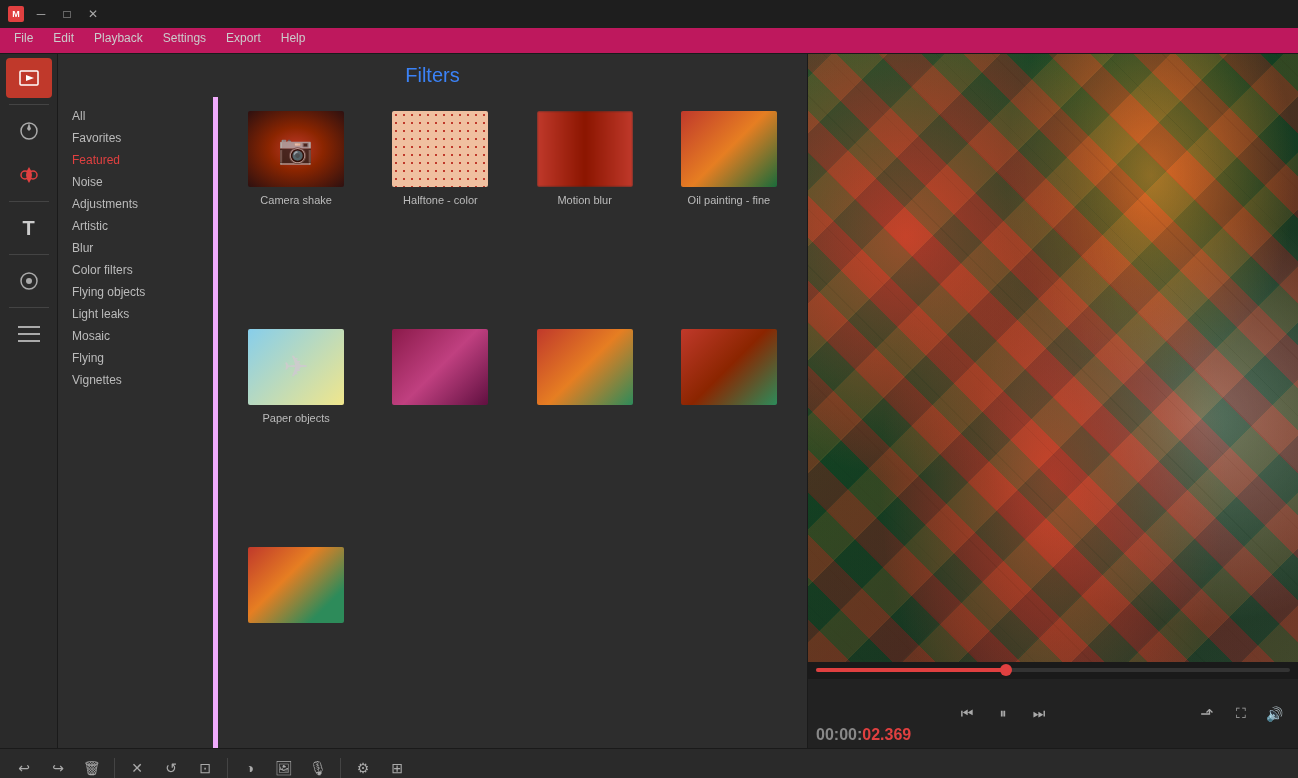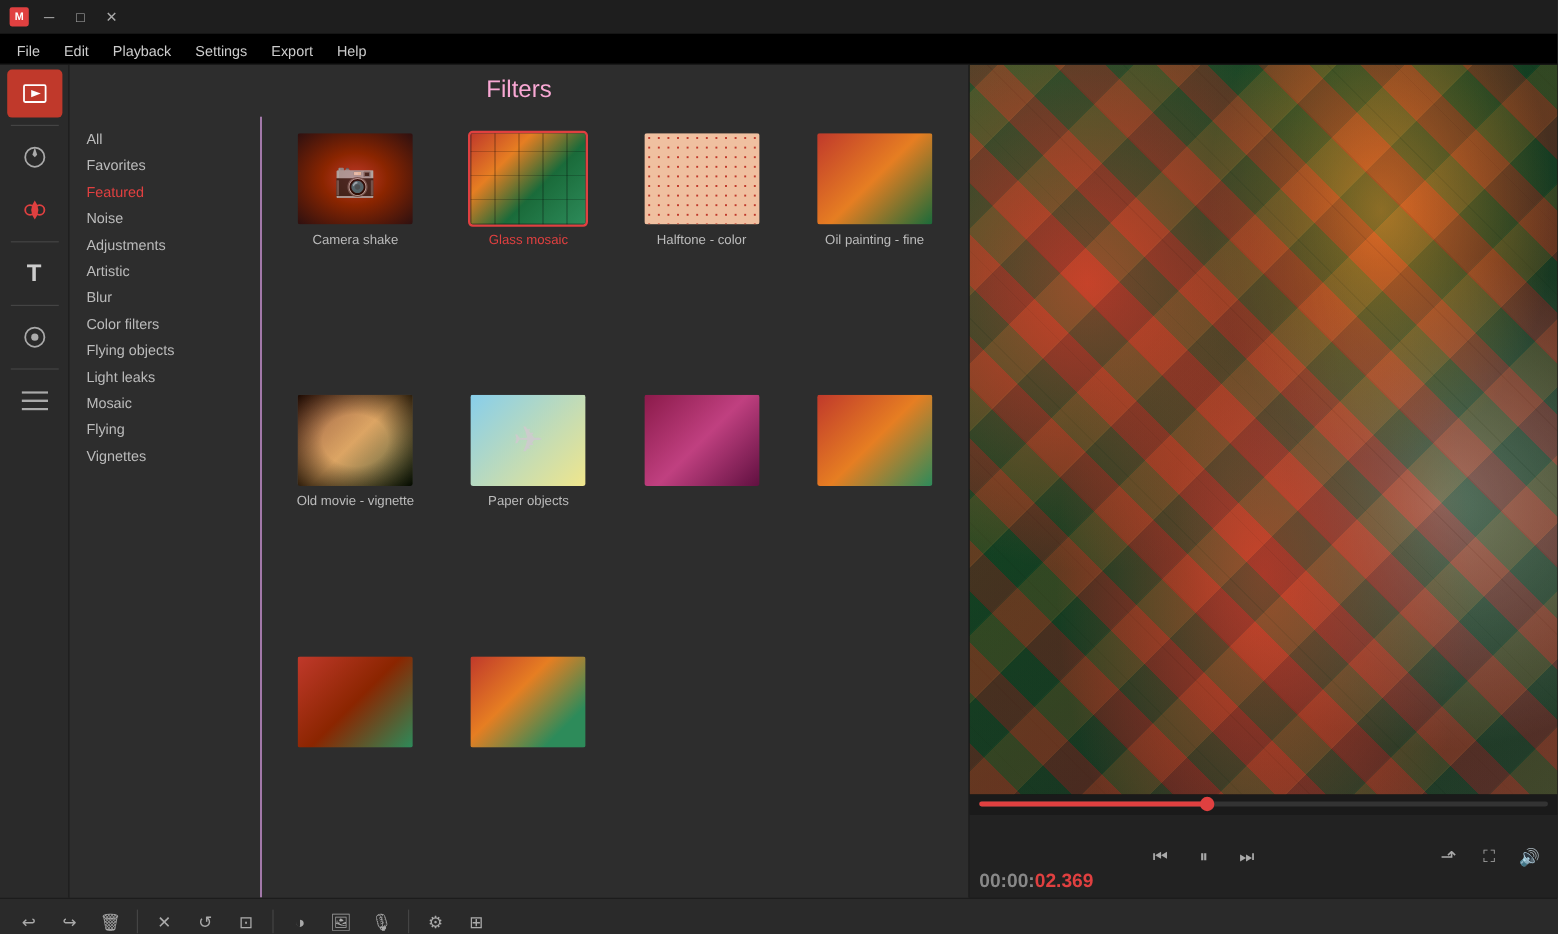--- a/index.html
+++ b/index.html
@@ -36,24 +36,24 @@
     #titlebar .win-controls { display: flex; gap: 4px; }
     #titlebar .win-btn {
       width: 22px; height: 22px;
       border: none; background: transparent;
       color: #aaa; cursor: pointer; font-size: 12px;
       display: flex; align-items: center; justify-content: center;
     }
 
     
     #menubar {
-      background: #000000;
+      background: #be185d;
       height: 26px;
       display: flex;
-      align-items: flex-end;
+      align-items: flex-start;
       padding: 0 4px;
       border-bottom: 1px solid #1a1a1a;
     }
     .menu-item {
       padding: 3px 10px;
       cursor: pointer;
       color: #ccc;
       font-size: 12px;
       border-radius: 2px;
     }
@@ -92,34 +92,34 @@
     #filters-panel {
       width: 750px;
       background: #2d2d2d;
       border-right: 1px solid #1a1a1a;
       display: flex;
       flex-direction: column;
     }
     #filters-title {
       text-align: center;
       font-size: 20px;
-      color: #f9a8d4;
+      color: #3b82f6;
       padding: 10px;
     }
     #filters-body {
       display: flex;
       flex: 1;
       overflow: hidden;
     }
 
     
     #category-list {
       width: 160px;
       padding: 8px 0;
-      border-right: 1px solid #f0abfc;
+      border-right: 5px solid #f0abfc;
       flex-shrink: 0;
     }
     .category-item {
       padding: 4px 14px;
       cursor: pointer;
       color: #bbb;
       font-size: 12px;
     }
     .category-item.active { color: #e04040; }
 
@@ -427,49 +427,43 @@
 
           <div class="filter-item">
             <div class="filter-thumb">
               <div class="filter-thumb-inner ft-camera-shake">
                 <div style="position:absolute;inset:0;display:flex;align-items:center;justify-content:center;color:white;font-size:28px;opacity:0.7;">📷</div>
               </div>
             </div>
             <div class="filter-label">Camera shake</div>
           </div>
 
-          <div class="filter-item selected">
-            <div class="filter-thumb">
-              <div class="filter-thumb-inner ft-glass-mosaic" style="position:relative"></div>
-            </div>
-            <div class="filter-label selected-label">Glass mosaic</div>
-          </div>
 
 
           <div class="filter-item">
             <div class="filter-thumb">
               <div class="filter-thumb-inner ft-halftone"></div>
             </div>
             <div class="filter-label">Halftone - color</div>
           </div>
 
+          <div class="filter-item">
+            <div class="filter-thumb">
+              <div class="filter-thumb-inner ft-motion-blur"></div>
+            </div>
+            <div class="filter-label">Motion blur</div>
+          </div>
 
           <div class="filter-item">
             <div class="filter-thumb">
               <div class="filter-thumb-inner ft-oil-painting"></div>
             </div>
             <div class="filter-label">Oil painting - fine</div>
           </div>
 
-          <div class="filter-item">
-            <div class="filter-thumb">
-              <div class="filter-thumb-inner ft-old-movie" style="position:relative"></div>
-            </div>
-            <div class="filter-label">Old movie - vignette</div>
-          </div>
 
           <div class="filter-item">
             <div class="filter-thumb">
               <div class="filter-thumb-inner ft-paper-planes" style="position:relative;display:flex;align-items:center;justify-content:center;">
                 <span style="font-size:30px;">✈</span>
               </div>
             </div>
             <div class="filter-label">Paper objects</div>
           </div>
 

